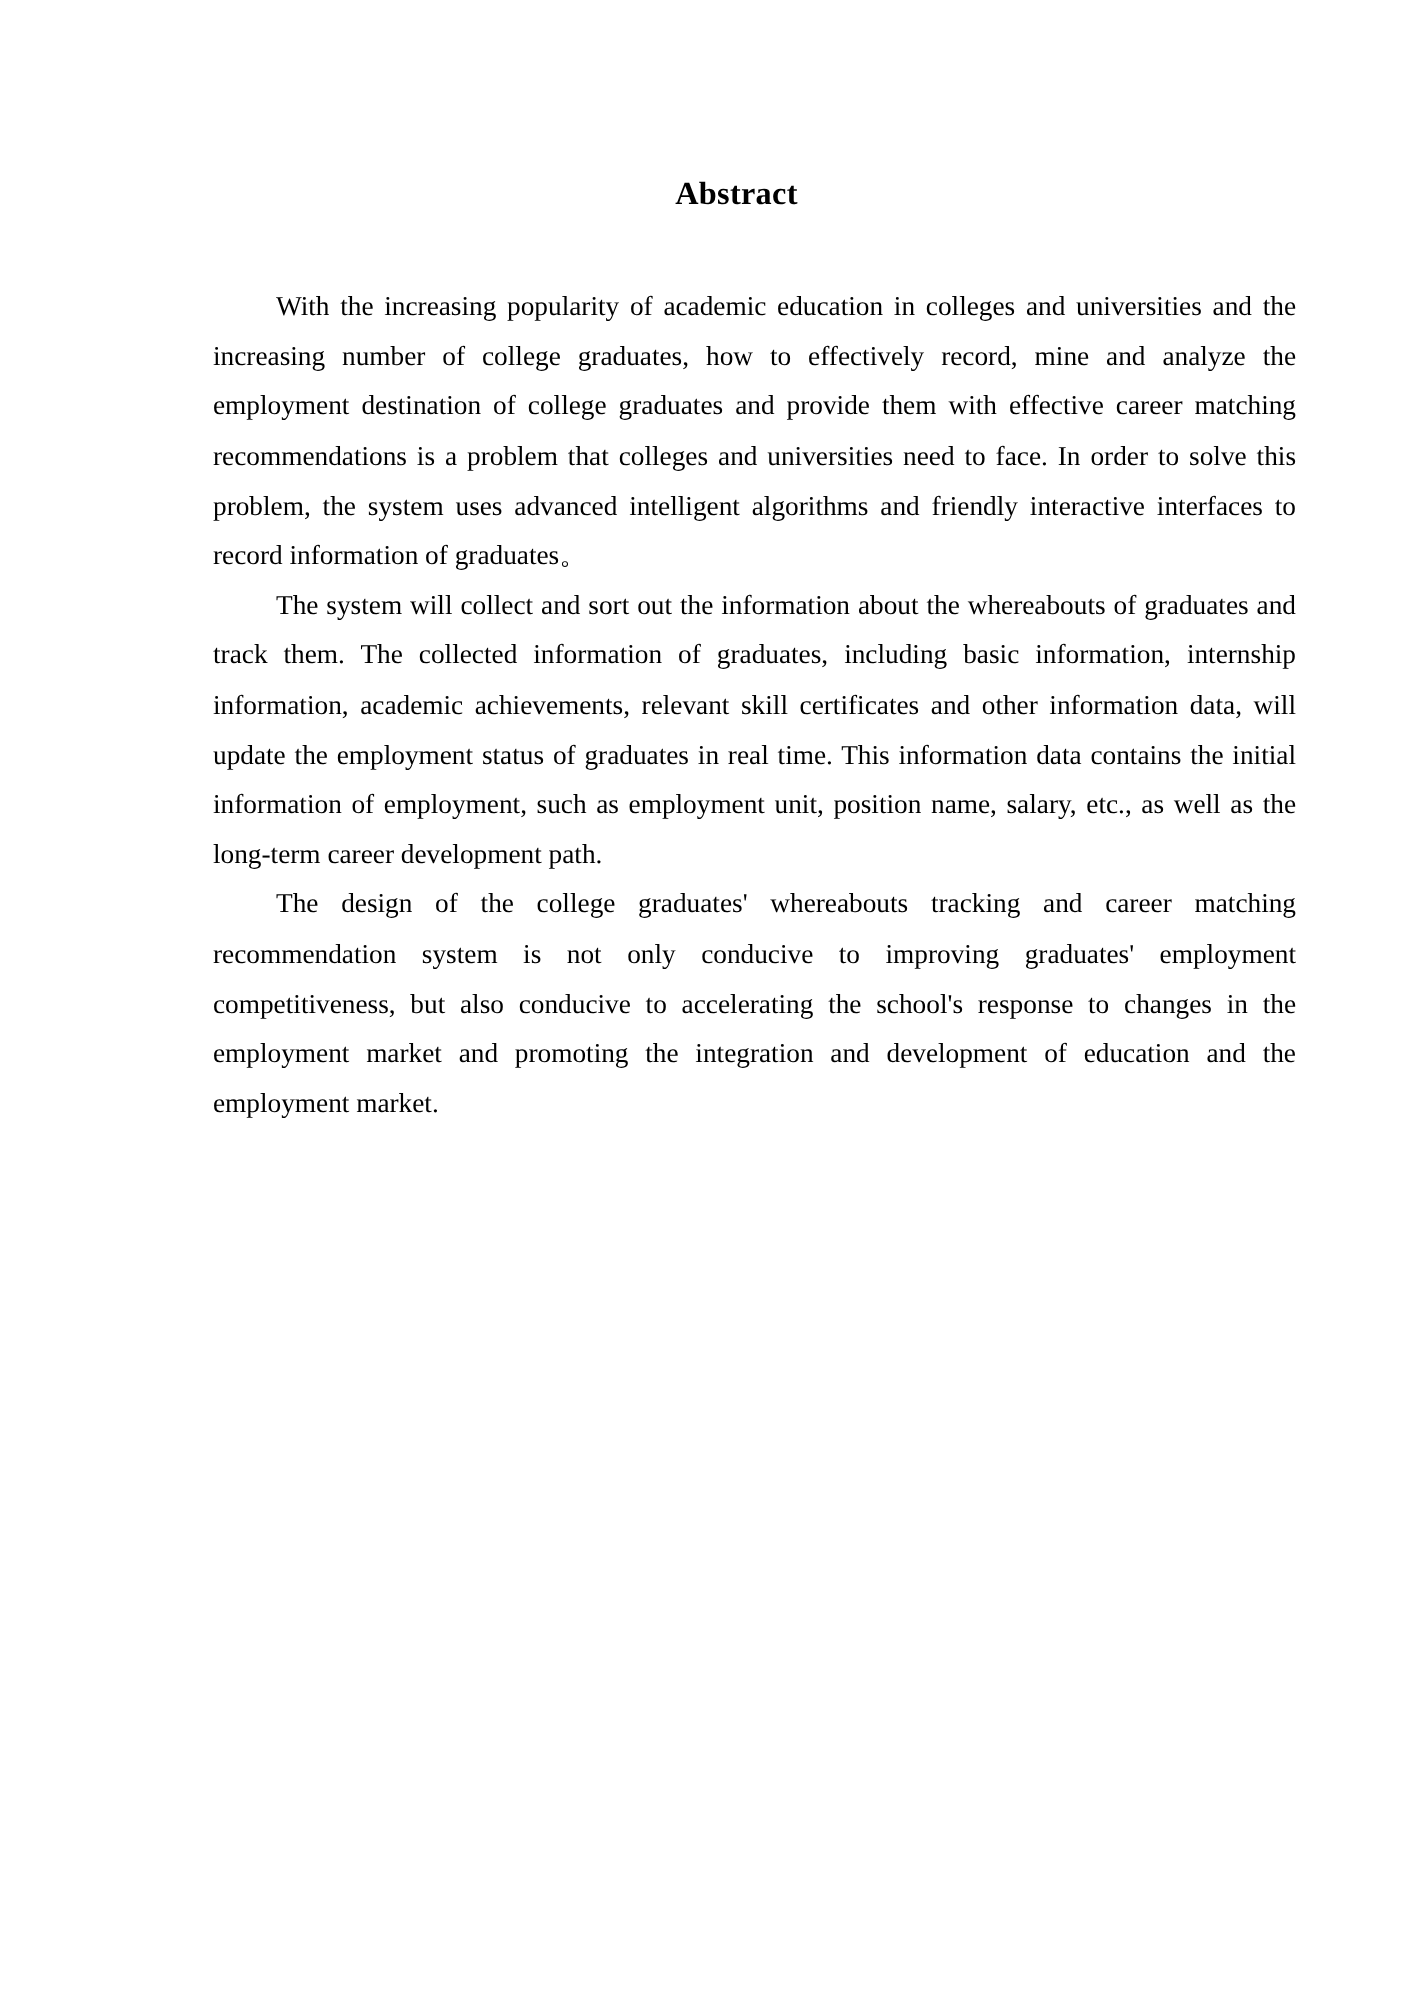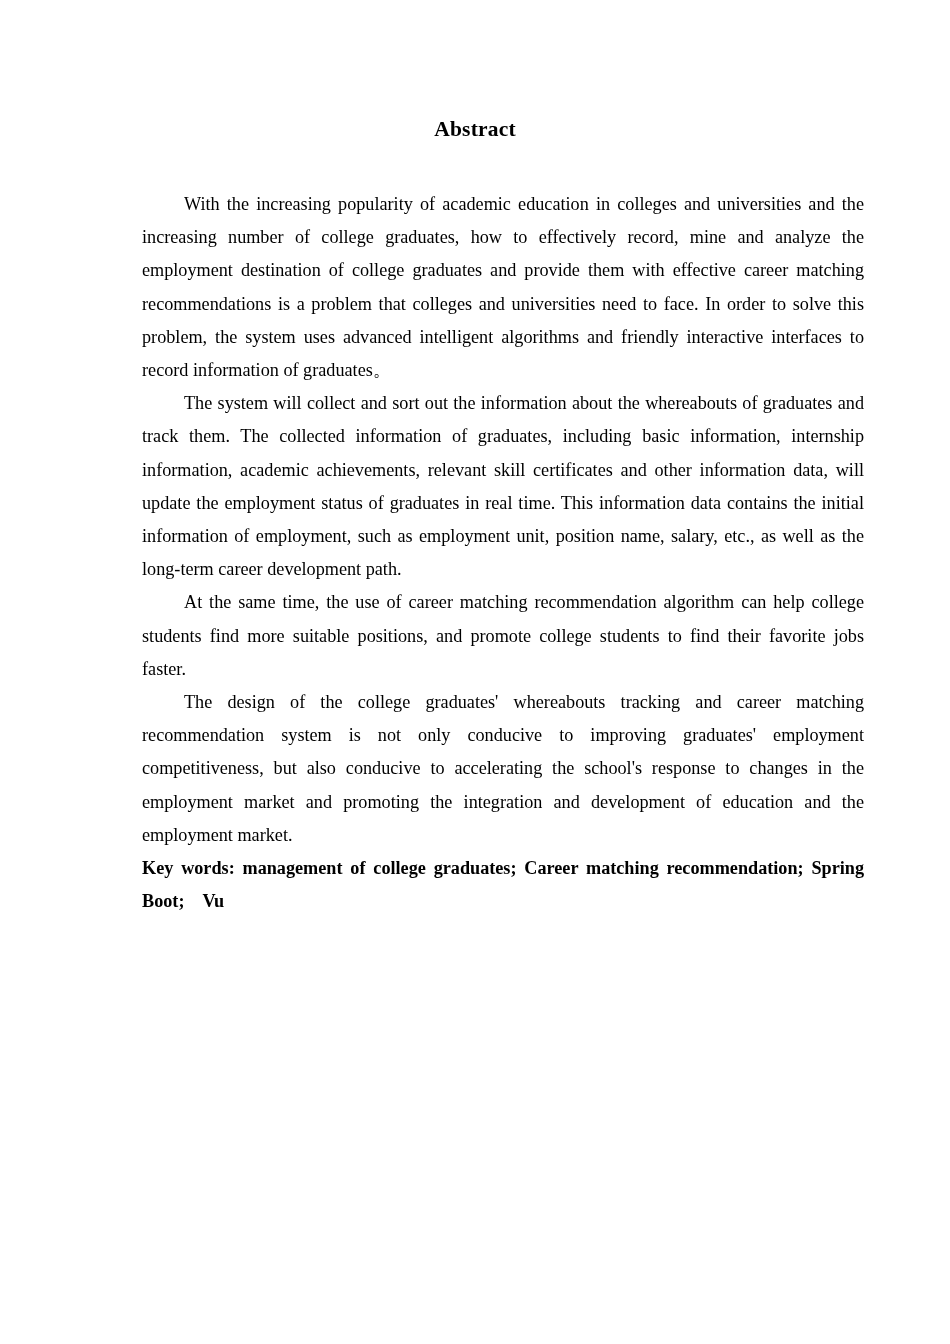--- a/index.html
+++ b/index.html
@@ -33,21 +33,21 @@
   }
 
   .doc-title {
     font-size: 21.5px;
     font-weight: bold;
     text-align: center;
     margin: 0;
     padding: 0;
     position: absolute;
     top: 117px;
-    left: 0;
+    left: 16px;
     width: 722px;
     letter-spacing: 0.2px;
   }
 
   .body-block {
     position: absolute;
     top: 188px;
     left: 0;
     width: 722px;
     margin-left: 28px;
@@ -83,21 +83,19 @@
   <div class="content">
 
     <h1 class="doc-title">Abstract</h1>
 
     <div class="body-block">
 
       <p class="para">With the increasing popularity of academic education in colleges and universities and the increasing number of college graduates, how to effectively record, mine and analyze the employment destination of college graduates and provide them with effective career matching recommendations is a problem that colleges and universities need to face. In order to solve this problem, the system uses advanced intelligent algorithms and friendly interactive interfaces to record information of graduates。</p>
 
       <p class="para">The system will collect and sort out the information about the whereabouts of graduates and track them. The collected information of graduates, including basic information, internship information, academic achievements, relevant skill certificates and other information data, will update the employment status of graduates in real time. This information data contains the initial information of employment, such as employment unit, position name, salary, etc., as well as the long-term career development path.</p>
 
-      <p class="para">At the same time, the use of career matching recommendation algorithm can help college students find more suitable positions, and promote college students to find their favorite jobs faster.</p>
 
       <p class="para">The design of the college graduates' whereabouts tracking and career matching recommendation system is not only conducive to improving graduates' employment competitiveness, but also conducive to accelerating the school's response to changes in the employment market and promoting the integration and development of education and the employment market.</p>
 
-      <p class="keywords">Key words: management of college graduates; Career matching recommendation; Spring Boot;　Vu</p>
 
     </div>
   </div>
 </div>
 
 </body></html>

